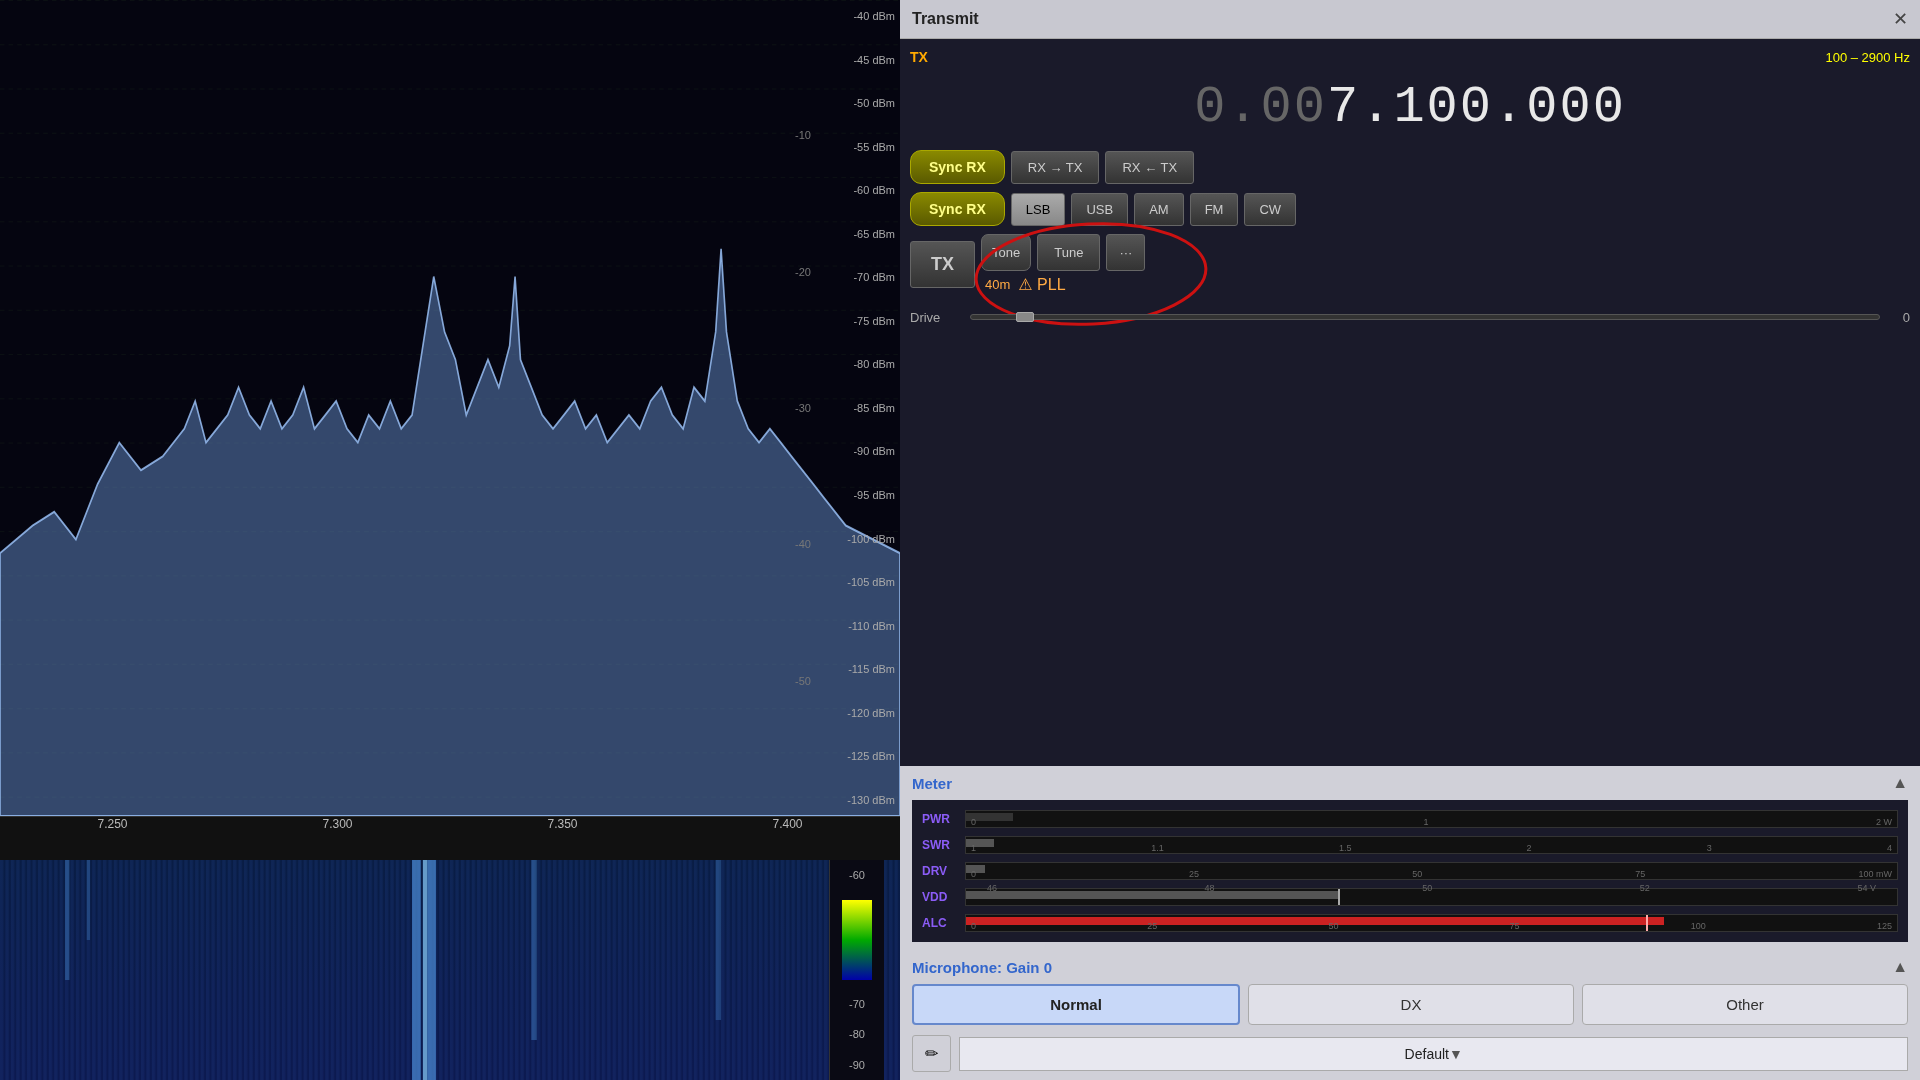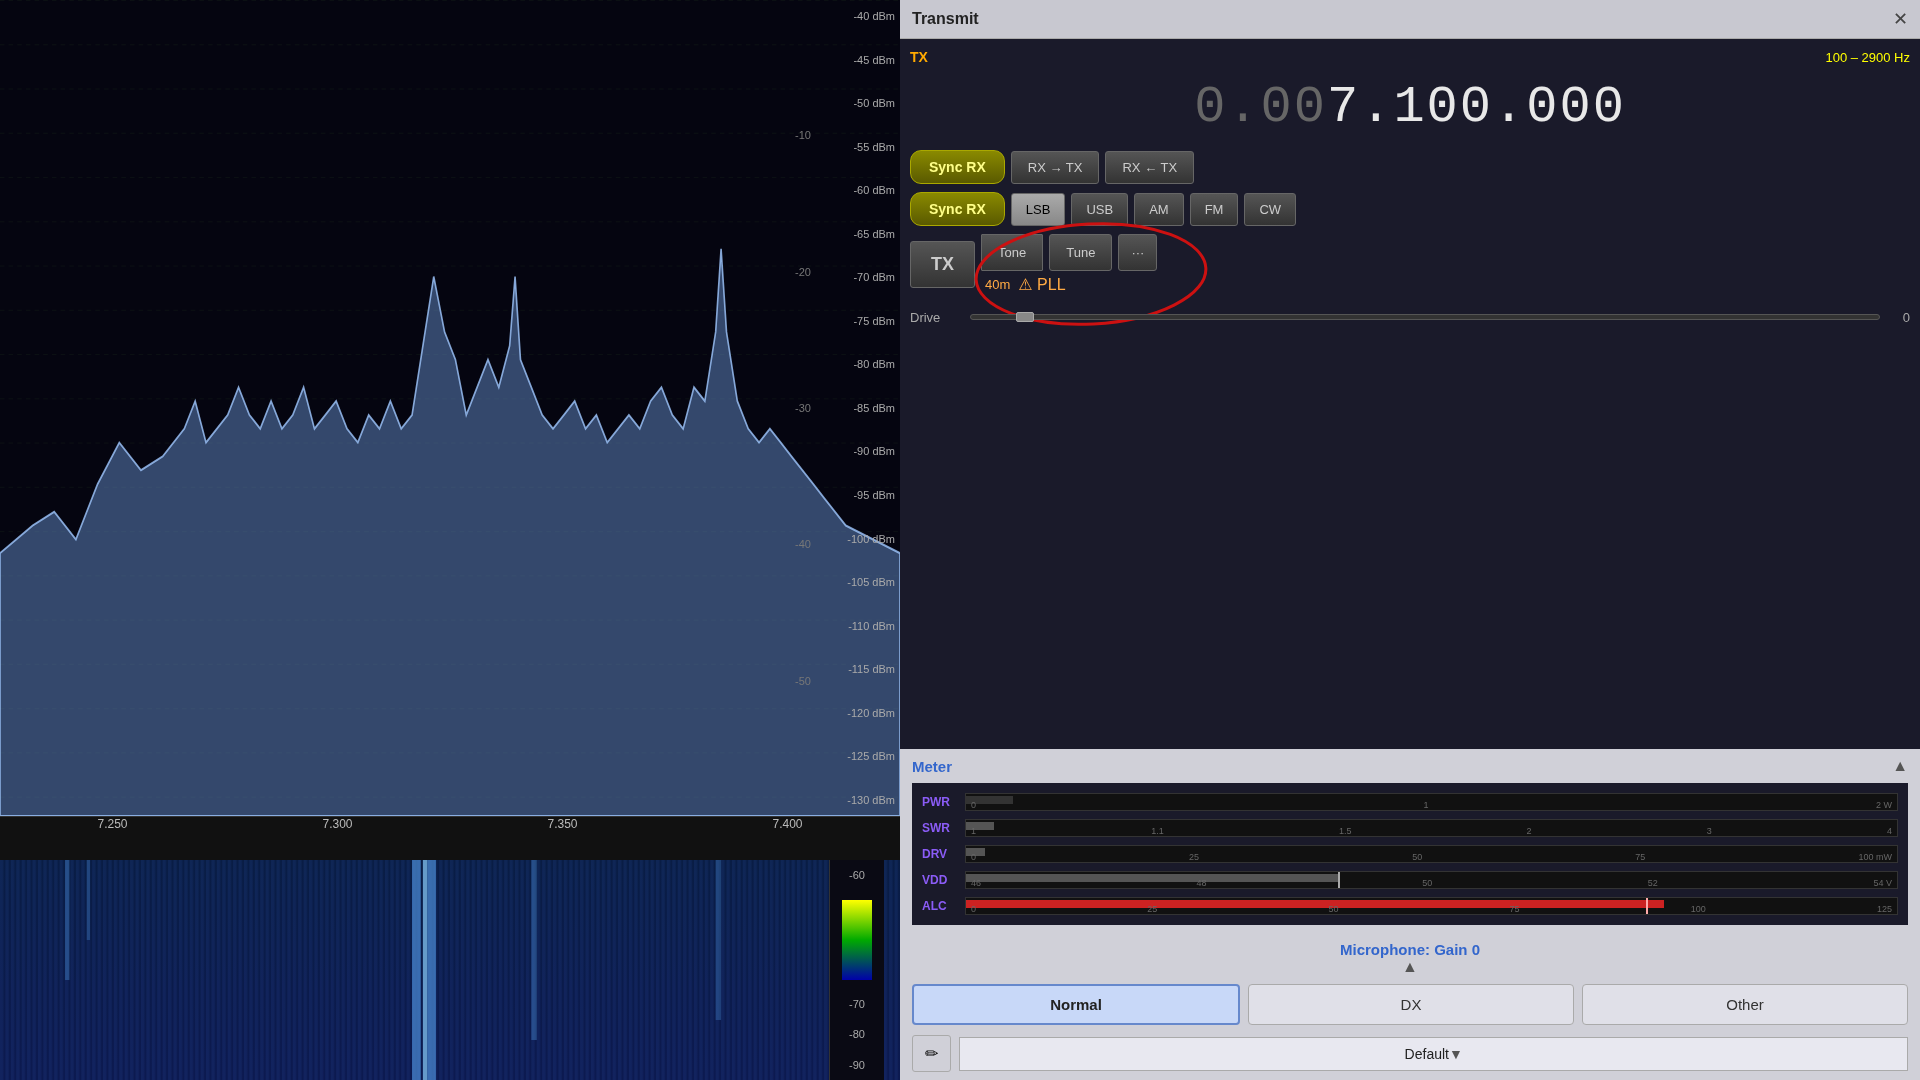--- a/index.html
+++ b/index.html
@@ -228,24 +228,24 @@
       font-size: 18px;
       font-weight: bold;
       cursor: pointer;
       border-radius: 3px;
     }
 
     .btn-tone {
       background: linear-gradient(to bottom, #555, #333);
       color: #ccc;
       border: 1px solid #666;
-      padding: 10px 16px;
+      padding: 10px 10px;
       font-size: 13px;
       cursor: pointer;
-      border-radius: 1px;
+      border-radius: 7px;
     }
 
     .btn-tune {
       background: linear-gradient(to bottom, #555, #333);
       color: #ccc;
       border: 1px solid #666;
       padding: 10px 16px;
       font-size: 13px;
       cursor: pointer;
       border-radius: 3px;
@@ -414,21 +414,20 @@
     .mic-section {
       background: #d0d0d8;
       padding: 8px 12px;
     }
 
     .mic-header {
       display: flex;
       align-items: center;
       justify-content: space-between;
       margin-bottom: 8px;
-      flex-direction: column;
     }
 
     .mic-title {
       color: #3366cc;
       font-size: 15px;
       font-weight: bold;
     }
 
     .mic-collapse {
       color: #555;
@@ -823,21 +822,21 @@
             <span style="color:#666;font-size:9px;">100 mW</span>
           </div>
         </div>
       </div>
 
       <div class="meter-row">
         <span class="meter-row-label">VDD</span>
         <div class="meter-bar-container">
           <div class="meter-fill-vdd"></div>
           <div class="vdd-marker"></div>
-          <div style="position:absolute; bottom:0; left:0; width:100%; display:flex; justify-content:space-between; padding:0 5px;">
+          <div style="position:absolute; bottom:12px; left:0; width:100%; display:flex; justify-content:space-between; padding:0 21px;">
             <span style="color:#666;font-size:9px;">46</span>
             <span style="color:#666;font-size:9px;">48</span>
             <span style="color:#666;font-size:9px;">50</span>
             <span style="color:#666;font-size:9px;">52</span>
             <span style="color:#666;font-size:9px;">54 V</span>
           </div>
         </div>
       </div>
 
       <div class="meter-row">

